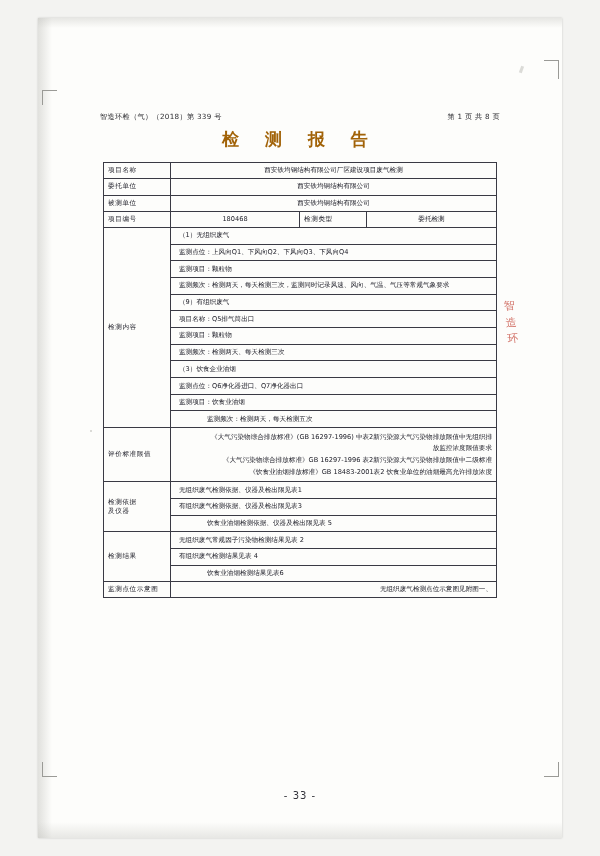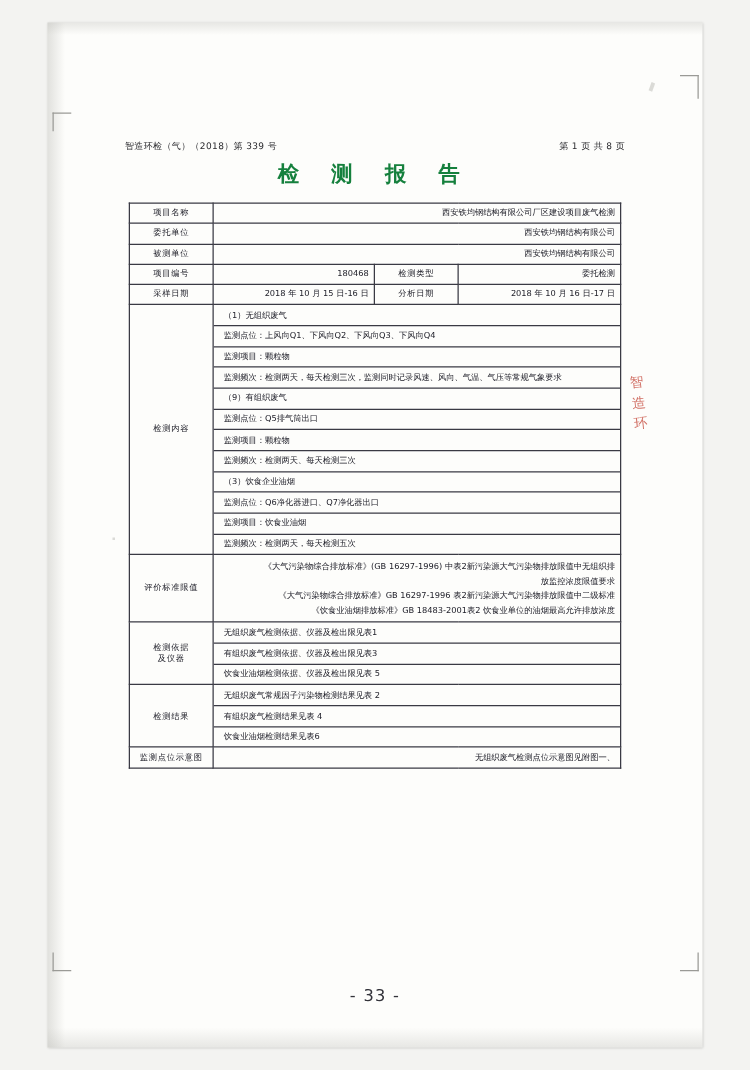--- a/index.html
+++ b/index.html
@@ -73,74 +73,74 @@
   }
   .doc-title {
     position: absolute;
     top: 128px;
     left: 0; right: 0;
     text-align: center;
     font-family: "DejaVu Serif", "Liberation Serif", serif;
     font-size: 17px;
     font-weight: bold;
     letter-spacing: 10px;
-    color: #15803d;
+    color: #a16207;
   }
 
   table.main {
     position: absolute;
     top: 162px;
     left: 103px;
     width: 394px;
     border-collapse: collapse;
     font-size: 6.6px;
     color: #20202a;
     line-height: 1.35;
   }
   table.main td {
     border: 0.7px solid #3a3a44;
     padding: 3.2px 4px;
     vertical-align: middle;
   }
   td.lbl {
     width: 58px;
-    text-align: center;
     letter-spacing: 0.6px;
   }
   td.val {
-    text-align: right;
+    text-align: center;
   }
   td.val-left {
     text-align: right;
     padding-left: 8px;
   }
   .row-h { height: 13px; }
   .content-cell {
     padding: 0 !important;
   }
   .content-cell > div {
     border-bottom: 0.7px solid #3a3a44;
     padding: 3.4px 0 3.4px 8px;
     text-align: left;
   }
   .content-cell > div:last-child {
     border-bottom: none;
+    margin-left: 28px;
   }
   .multiline {
     text-align: right;
     padding-left: 8px !important;
   }
   .multiline div { padding: 1.4px 0; }
 
   .page-num {
     position: absolute;
     top: 790px;
     left: 0; right: 0;
     text-align: center;
-    font-size: 13px;
+    font-size: 10px;
     color: #33333a;
     letter-spacing: 1px;
   }
   
   .stamp {
     position: absolute;
     left: 498px;
     top: 298px;
     width: 30px;
     height: 86px;
@@ -195,36 +195,30 @@
     <tr class="row-h">
       <td class="lbl">被测单位</td>
       <td class="val" colspan="3">西安铁均钢结构有限公司</td>
     </tr>
     <tr class="row-h">
       <td class="lbl">项目编号</td>
       <td class="val" style="width:120px;">180468</td>
       <td class="lbl">检测类型</td>
       <td class="val">委托检测</td>
     </tr>
-    <tr class="row-h">
-      <td class="lbl">采样日期</td>
-      <td class="val">2018 年 10 月 15 日-16 日</td>
-      <td class="lbl">分析日期</td>
-      <td class="val">2018 年 10 月 16 日-17 日</td>
-    </tr>
 
     <tr>
       <td class="lbl">检测内容</td>
       <td class="content-cell" colspan="3">
         <div>（1）无组织废气</div>
         <div>监测点位：上风向Q1、下风向Q2、下风向Q3、下风向Q4</div>
         <div>监测项目：颗粒物</div>
         <div>监测频次：检测两天，每天检测三次，监测同时记录风速、风向、气温、气压等常规气象要求</div>
         <div>（9）有组织废气</div>
-        <div>监测点位：Q5排气筒出口</div>
+        <div>项目名称：Q5排气筒出口</div>
         <div>监测项目：颗粒物</div>
         <div>监测频次：检测两天、每天检测三次</div>
         <div>（3）饮食企业油烟</div>
         <div>监测点位：Q6净化器进口、Q7净化器出口</div>
         <div>监测项目：饮食业油烟</div>
         <div>监测频次：检测两天，每天检测五次</div>
       </td>
     </tr>
 
     <tr>

